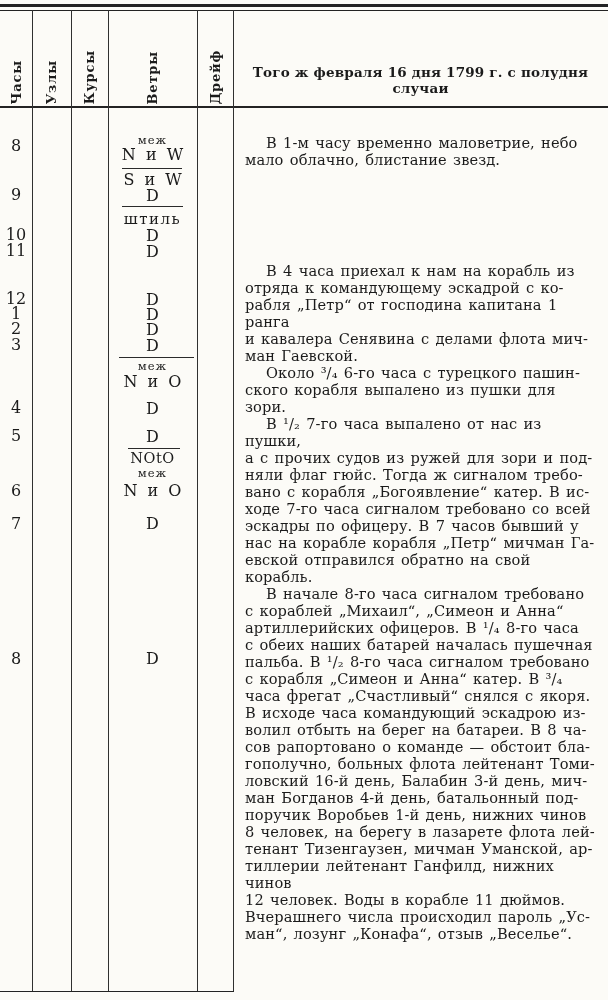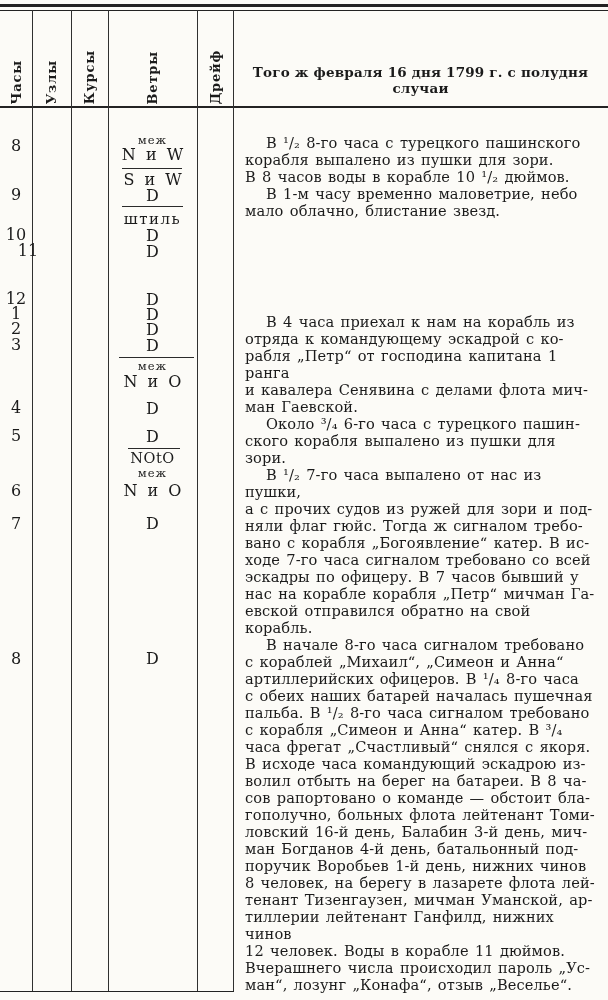--- a/index.html
+++ b/index.html
@@ -64,21 +64,21 @@
     <span>Ветры</span>
   </div>
   <div class="vcell" style="left:197px;width:36px;">
     <span>Дрейф</span>
   </div>
   <div class="events-title">Того ж февраля 16 дня 1799 г. с полудня случаи</div>
 
   <div class="hour" style="top:138px;">8</div>
   <div class="hour" style="top:187px;">9</div>
   <div class="hour" style="top:227px;">10</div>
-  <div class="hour" style="top:243px;padding-left:12px;">11</div>
+  <div class="hour" style="top:243px;">11</div>
   <div class="hour" style="top:291px;">12</div>
   <div class="hour" style="top:306px;">1</div>
   <div class="hour" style="top:321px;">2</div>
   <div class="hour" style="top:337px;">3</div>
   <div class="hour" style="top:400px;">4</div>
   <div class="hour" style="top:428px;">5</div>
   <div class="hour" style="top:483px;">6</div>
   <div class="hour" style="top:516px;">7</div>
   <div class="hour" style="top:651px;">8</div>
 
@@ -101,23 +101,20 @@
   <div class="wind w-d" style="top:401px;">D</div>
   <div class="wind w-d" style="top:429px;">D</div>
   <div class="wrule" style="top:448px;left:128px;width:52px;"></div>
   <div class="wind w-noto" style="top:451px;">NOtO</div>
   <div class="wind w-small" style="top:468px;">меж</div>
   <div class="wind w-dir" style="top:483px;">N и O</div>
   <div class="wind w-d" style="top:516px;">D</div>
   <div class="wind w-d" style="top:651px;">D</div>
 
   <div class="events-text">
-    <p>В ¹/₂ 8-го часа с турецкого пашинского
-корабля выпалено из пушки для зори.
-В 8 часов воды в корабле 10 ¹/₂ дюймов.</p>
     <p>В 1-м часу временно маловетрие, небо
 мало облачно, блистание звезд.</p>
     <p class="gap">В 4 часа приехал к нам на корабль из
 отряда к командующему эскадрой с ко-
 рабля „Петр“ от господина капитана 1 ранга
 и кавалера Сенявина с делами флота мич-
 ман Гаевской.</p>
     <p>Около ³/₄ 6-го часа с турецкого пашин-
 ского корабля выпалено из пушки для зори.</p>
     <p>В ¹/₂ 7-го часа выпалено от нас из пушки,

